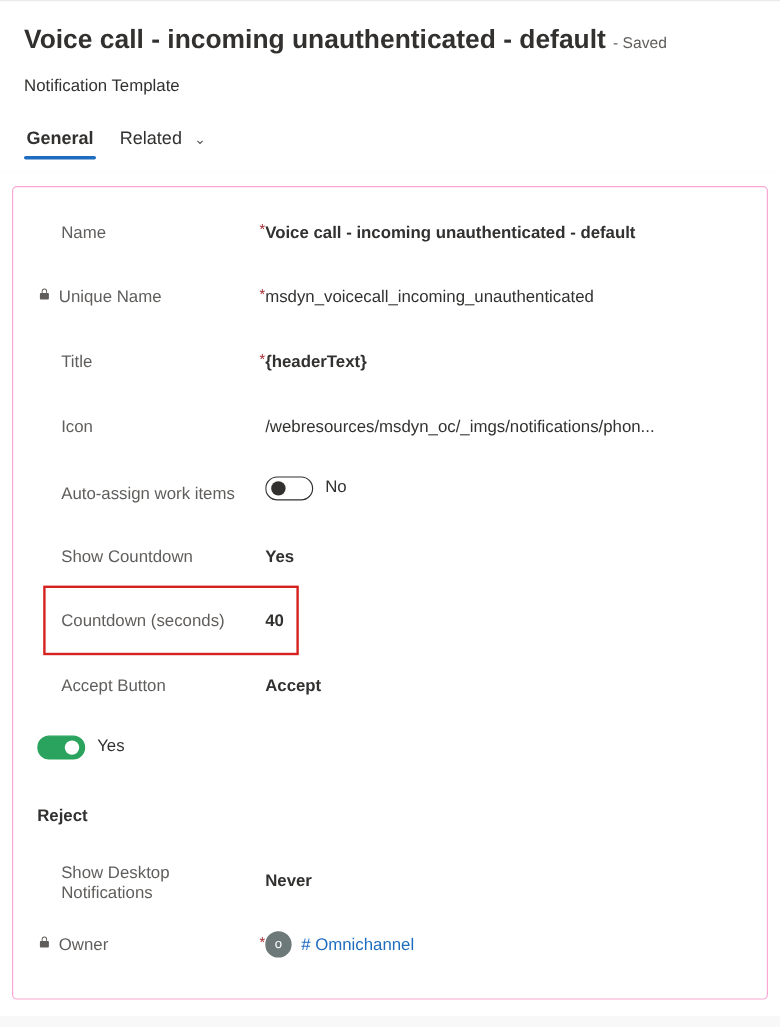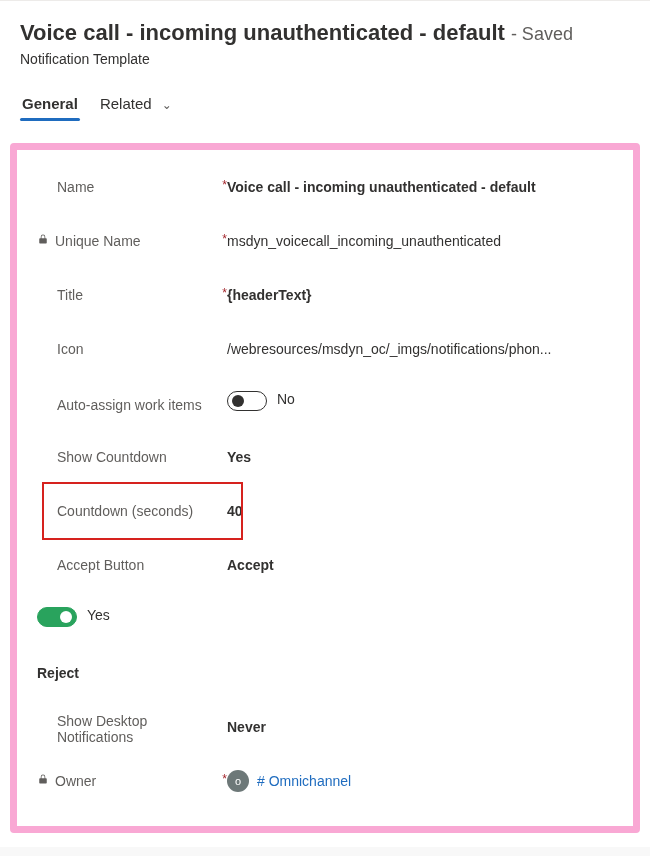--- a/index.html
+++ b/index.html
@@ -15,45 +15,45 @@
     background: #fff;
     padding: 18px 20px 10px 20px;
     border-top: 1px solid #edebe9;
   }
   .header-row { display: flex; align-items: baseline; gap: 6px; }
   .page-title {
     font-size: 22px; font-weight: 600; margin: 0;
     line-height: 1.25;
   }
   .save-status {
-    font-size: 18px; color: #605e5c;
+    font-size: 13px; color: #605e5c;
   }
   .subtitle {
-    font-size: 14px; color: #323130; margin-top: 4px;
+    font-size: 14px; color: #323130; margin-top: 16px;
   }
 
   .tabs {
     display: flex; gap: 18px; margin-top: 22px;
     border-bottom: 1px solid #fff;
   }
   .tab {
     padding: 6px 2px 8px 2px;
     font-size: 15px; color: #323130; cursor: pointer;
     position: relative;
   }
   .tab.active { font-weight: 600; }
   .tab.active::after {
     content: ""; position: absolute; left: 0; right: 0; bottom: -1px;
     height: 3px; background: #1f6cbf; border-radius: 2px;
   }
   .tab .chev { margin-left: 6px; font-size: 12px; color: #605e5c; }
 
   .card-wrap { background: #fff; padding: 12px 10px 14px 10px; }
   .card {
-    border: 7px solid #f9a8d4; border-radius: 4px;
+    border: 1px solid #f9a8d4; border-radius: 4px;
     padding: 10px 20px 18px 20px;
   }
 
   .row {
     display: flex; align-items: center;
     min-height: 54px;
     position: relative;
   }
   .row .label-col {
     width: 190px;

